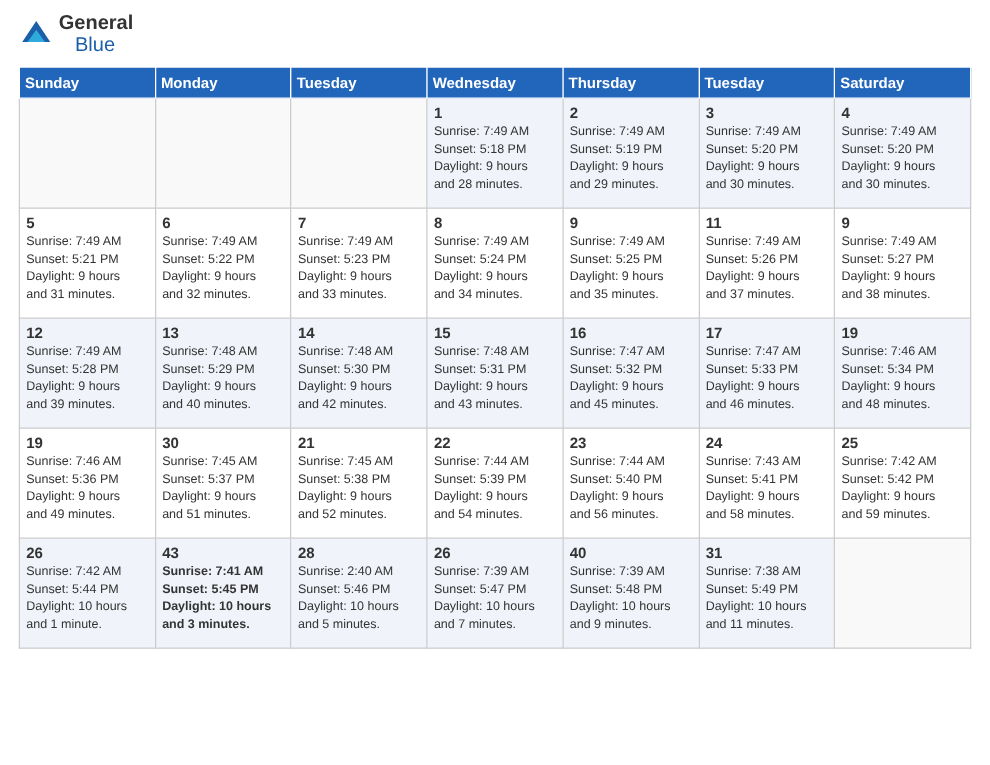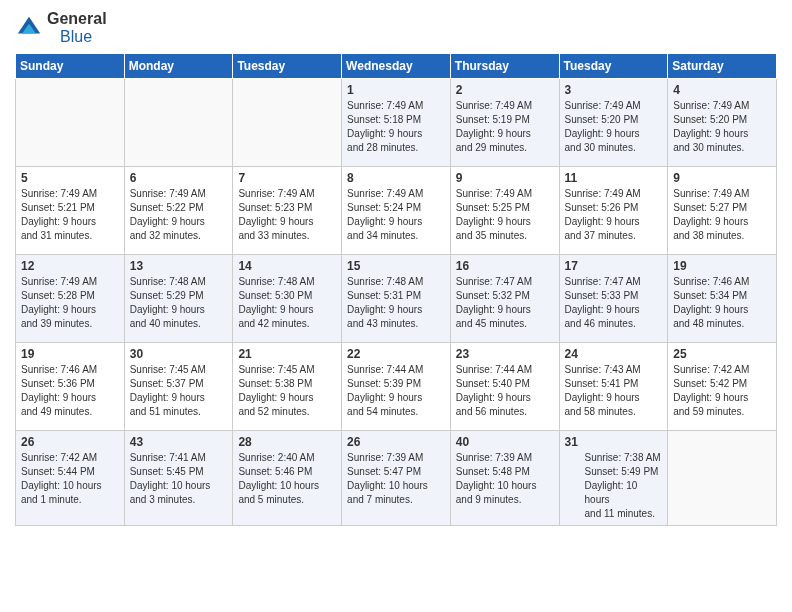--- a/index.html
+++ b/index.html
@@ -323,21 +323,21 @@
         <tr>
           <td>
             <span class="day-number">26</span>
             <div class="day-info" style="white-space: pre-line;">Sunrise: 7:42 AM
 Sunset: 5:44 PM
 Daylight: 10 hours
 and 1 minute.</div>
           </td>
           <td>
             <span class="day-number">43</span>
-            <div class="day-info" style="white-space: pre-line;">Sunrise: 7:41 AM
+            <div class="day-info" style="white-space: pre-line; font-weight: bold;">Sunrise: 7:41 AM
 Sunset: 5:45 PM
 Daylight: 10 hours
 and 3 minutes.</div>
           </td>
           <td>
             <span class="day-number">28</span>
             <div class="day-info" style="white-space: pre-line;">Sunrise: 2:40 AM
 Sunset: 5:46 PM
 Daylight: 10 hours
 and 5 minutes.</div>
@@ -351,21 +351,21 @@
           </td>
           <td>
             <span class="day-number">40</span>
             <div class="day-info" style="white-space: pre-line;">Sunrise: 7:39 AM
 Sunset: 5:48 PM
 Daylight: 10 hours
 and 9 minutes.</div>
           </td>
           <td>
             <span class="day-number">31</span>
-            <div class="day-info" style="white-space: pre-line; margin-left: 20px;">Sunrise: 7:38 AM
+            <div class="day-info" style="white-space: pre-line;">Sunrise: 7:38 AM
 Sunset: 5:49 PM
 Daylight: 10 hours
 and 11 minutes.</div>
           </td>
           <td class="empty-cell"></td>
         </tr>
       </tbody>
   </table>
 
 </div>

